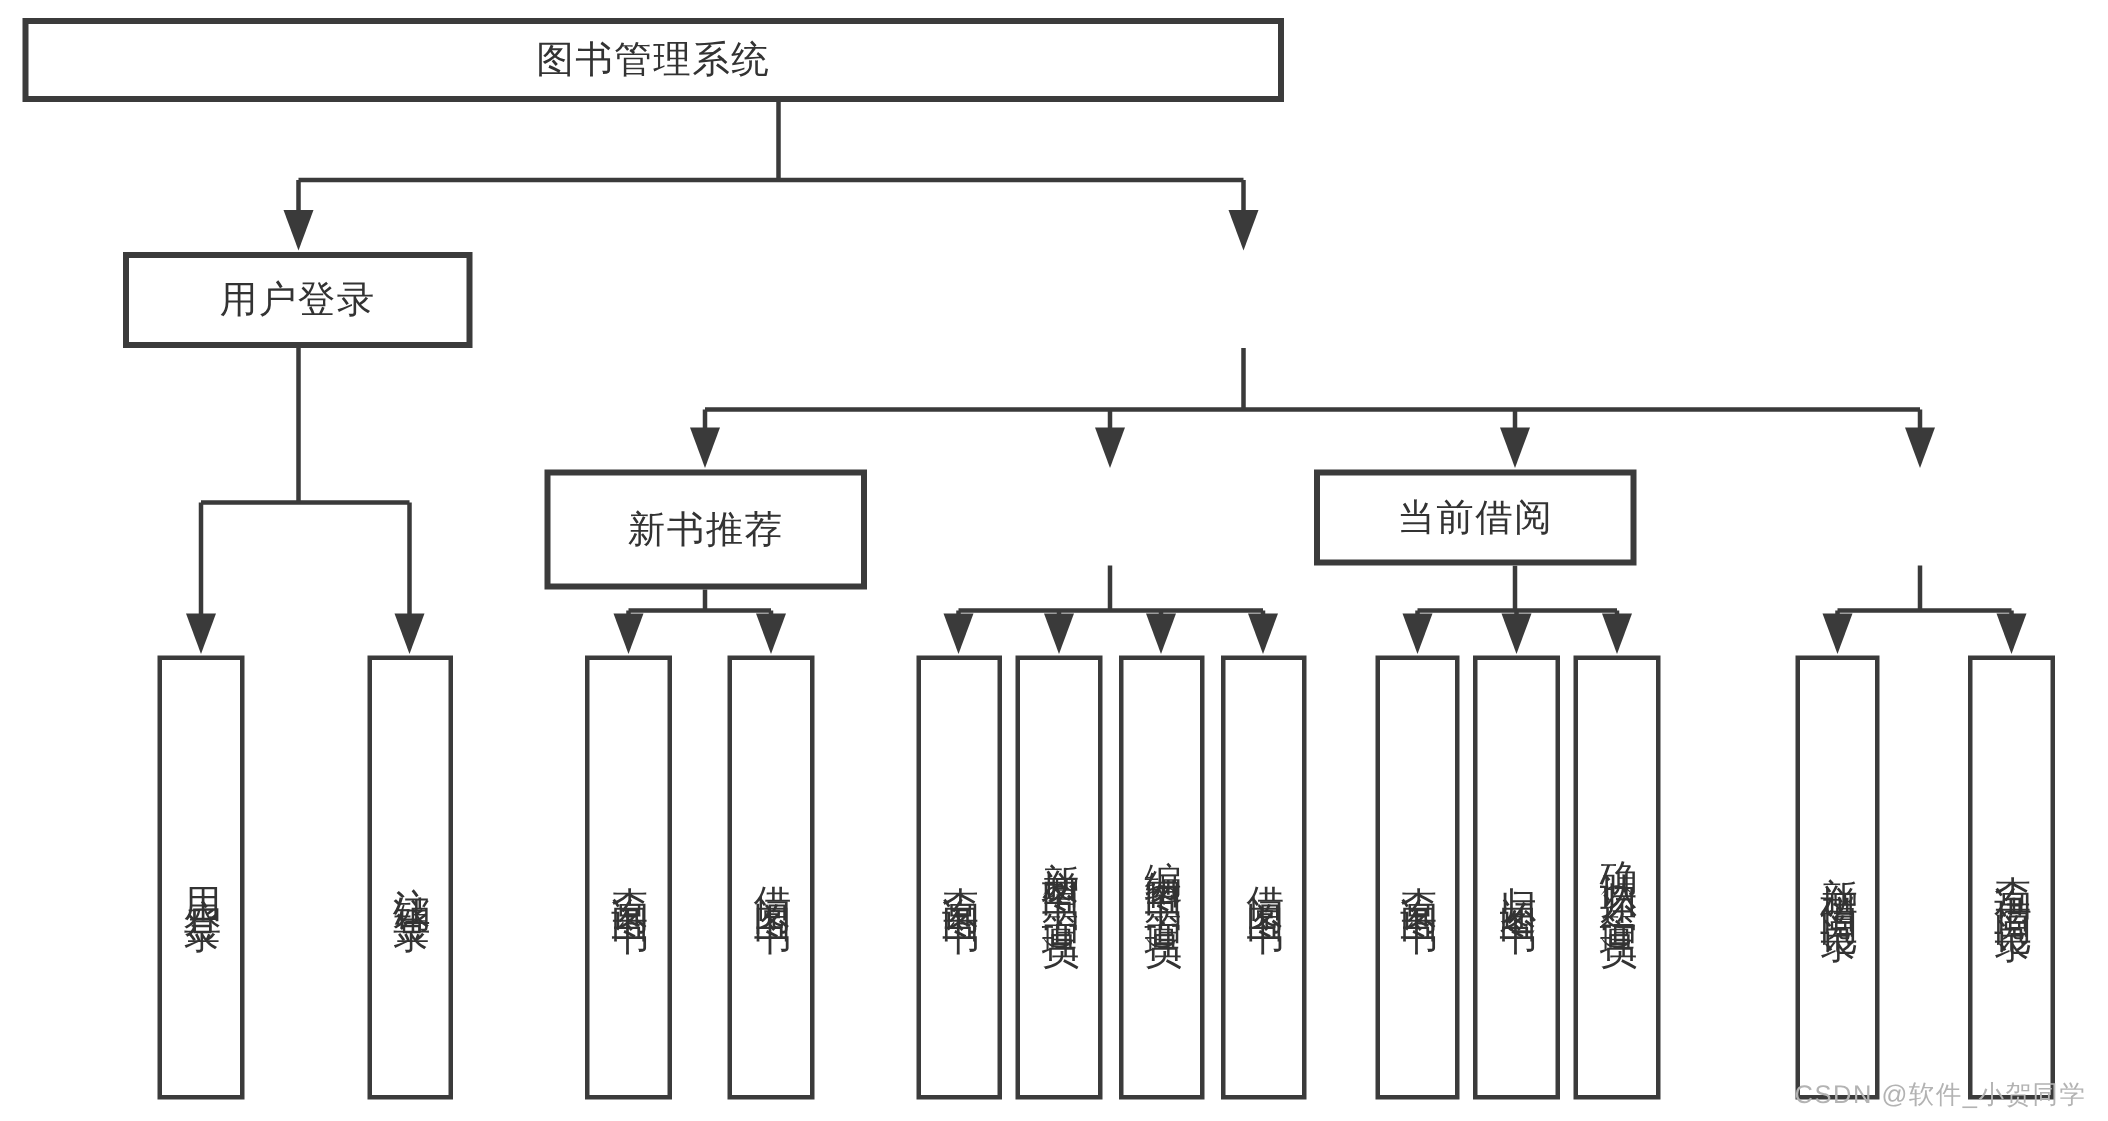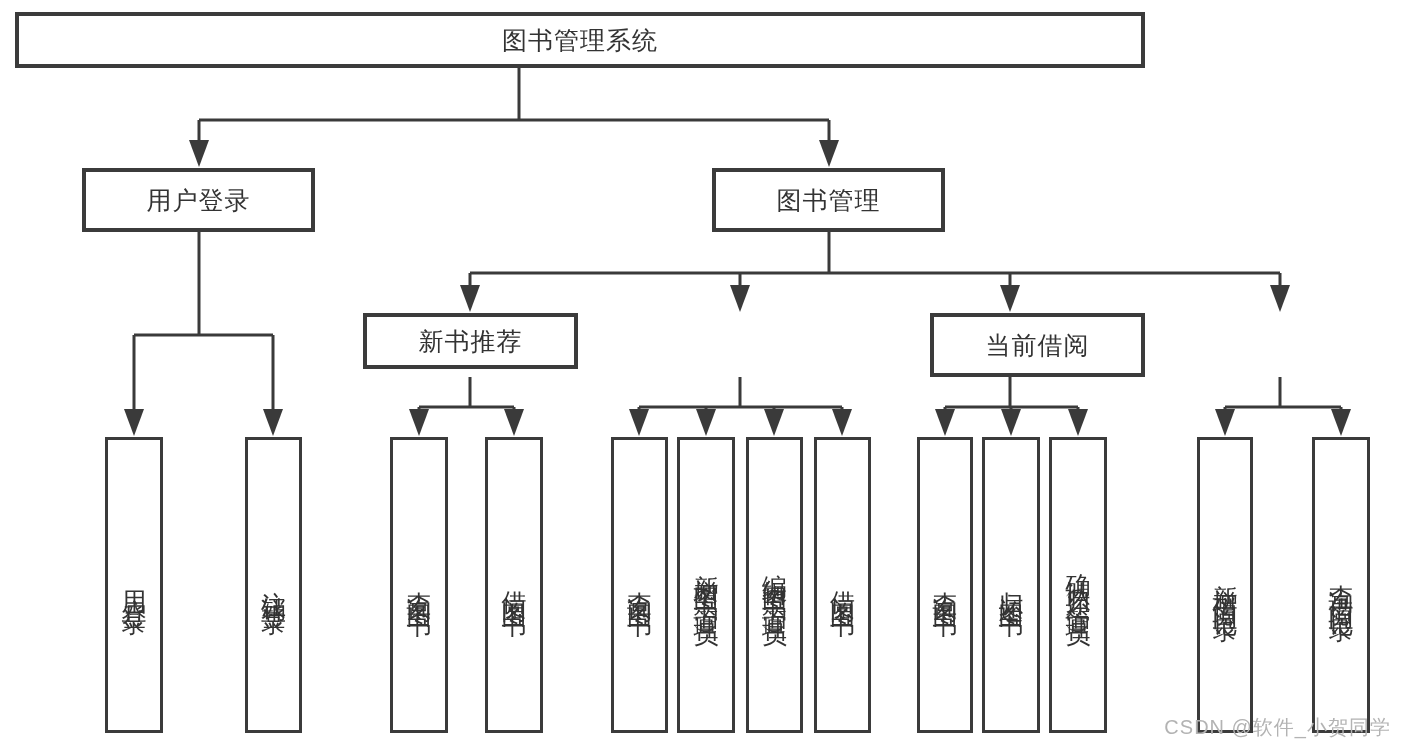--- a/index.html
+++ b/index.html
@@ -13,21 +13,21 @@
     display:flex;align-items:center;justify-content:center;
     font-size:25px;letter-spacing:1px;white-space:nowrap;line-height:1.2;
   }
   .leaf{
     border-width:3px;
     writing-mode:vertical-rl;
     letter-spacing:7px;line-height:1;font-size:25px;
   }
   .watermark{
     position:absolute;right:14px;bottom:6px;
-    font-size:20px;color:#b3b3b3;letter-spacing:1px;
+    font-size:17px;color:#b3b3b3;letter-spacing:1px;
     font-family:"Liberation Sans","DejaVu Sans",sans-serif;
   }
 </style>
 </head>
 <body>
 
 <div class="canvas">
 
   <svg id="connectors" width="1405" height="747" viewBox="0 0 1405 747">
       <path d="M519 68 V120 M199 120 H829 M199 120 V144 M829 120 V144 M199 232 V335 M134 335 H273 M134 335 V413 M273 335 V413 M829 232 V273 M470 273 H1280 M470 273 V289 M740 273 V289 M1010 273 V289 M1280 273 V289 M470 377 V407 M419 407 H514 M419 407 V413 M514 407 V413 M740 377 V407 M639 407 H842 M639 407 V413 M706 407 V413 M774 407 V413 M842 407 V413 M1010 377 V407 M945 407 H1078 M945 407 V413 M1011 407 V413 M1078 407 V413 M1280 377 V407 M1225 407 H1341 M1225 407 V413 M1341 407 V413 " fill="none" stroke="#3a3a3a" stroke-width="3"></path>
@@ -47,27 +47,26 @@
         <polygon points="764,409 784,409 774,436"></polygon>
         <polygon points="832,409 852,409 842,436"></polygon>
         <polygon points="935,409 955,409 945,436"></polygon>
         <polygon points="1001,409 1021,409 1011,436"></polygon>
         <polygon points="1068,409 1088,409 1078,436"></polygon>
         <polygon points="1215,409 1235,409 1225,436"></polygon>
         <polygon points="1331,409 1351,409 1341,436"></polygon>
       </g>
     </svg>
 
-  <div class="box" style="left:15px;top:12px;width:1130px;height:56px">图书管理系统</div>
+  <div class="box" style="left:15px;top:12px;width:841px;height:56px">图书管理系统</div>
 
   <div class="box" style="left:82px;top:168px;width:233px;height:64px">用户登录</div>
-  <div class="box" style="left:712px;top:168px;width:233px;height:64px">图书管理</div>
 
-  <div class="box" style="left:363px;top:313px;width:215px;height:56px">新书推荐</div>
-  <div class="box" style="left:930px;top:313px;width:215px;height:64px">当前借阅</div>
+  <div class="box" style="left:363px;top:313px;width:215px;height:80px">新书推荐</div>
+  <div class="box" style="left:876px;top:313px;width:215px;height:64px">当前借阅</div>
 
   <div class="box leaf" style="left:105px;top:437px;width:58px;height:296px">用户登录</div>
   <div class="box leaf" style="left:245px;top:437px;width:57px;height:296px">注销登录</div>
 
   <div class="box leaf" style="left:390px;top:437px;width:58px;height:296px">查询图书</div>
   <div class="box leaf" style="left:485px;top:437px;width:58px;height:296px">借阅图书</div>
 
   <div class="box leaf" style="left:611px;top:437px;width:57px;height:296px">查询图书</div>
   <div class="box leaf" style="left:677px;top:437px;width:58px;height:296px">新增图书（管理员）</div>
   <div class="box leaf" style="left:746px;top:437px;width:57px;height:296px">编辑图书（管理员）</div>

